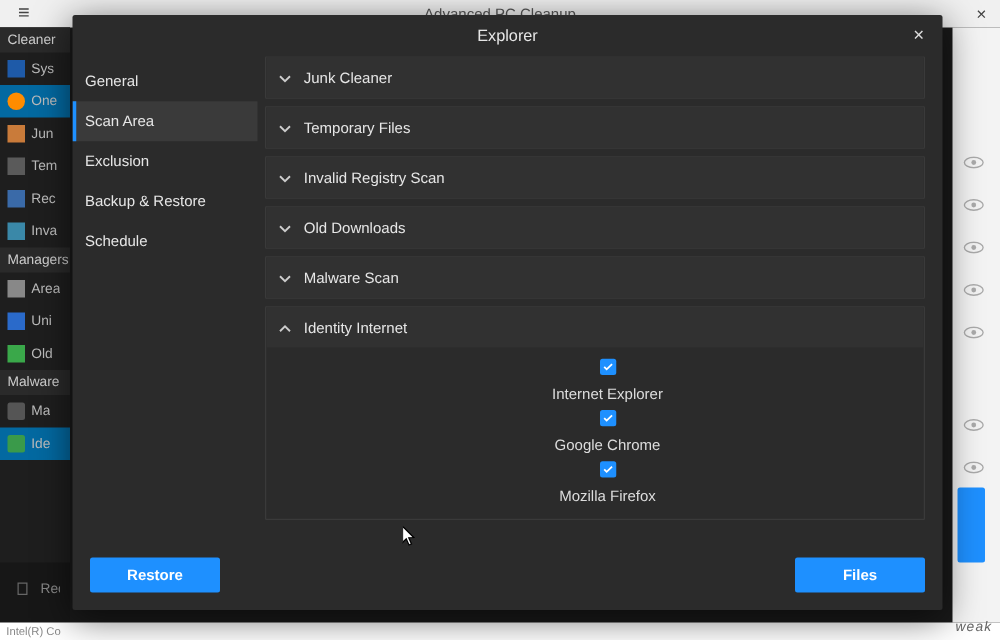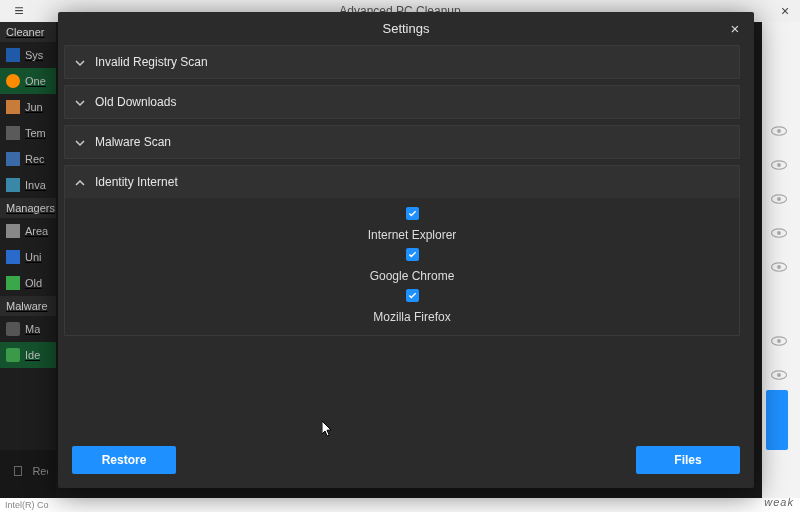--- a/index.html
+++ b/index.html
@@ -1,28 +1,28 @@
 <!DOCTYPE html>
 <html><head>
 <meta charset="utf-8">
 <style>
   * { box-sizing: border-box; margin: 0; padding: 0; font-family: "Segoe UI", Arial, sans-serif; }
   html, body { width: 800px; height: 512px; overflow: hidden; background: #e8e8e8; }
   .bg-app { position: absolute; inset: 0; background: #1a1a1a; }
   .bg-title { position:absolute; top:0; left:0; right:0; height:22px; background:#f0f0f0; color:#555; font-size:12px; text-align:center; line-height:22px; }
   .bg-close { position:absolute; top:0; right:0; width:30px; height:22px; text-align:center; line-height:22px; font-size:14px; color:#444; }
   .bg-menu { position:absolute; top:0; left:0; width:38px; height:22px; text-align:center; line-height:22px; font-size:16px; color:#444;}
-  .bg-left { position:absolute; top:22px; left:0; width:56px; bottom:14px; background:#1e1e1e;text-decoration:underline; }
+  .bg-left { position:absolute; top:22px; left:0; width:56px; bottom:14px; background:#1e1e1e; }
   .bg-left .hdr { color:#ccc; font-size:11px; padding:4px 4px 4px 6px; background:#2a2a2a;}
   .bg-left .row { display:flex; align-items:center; gap:5px; height:26px; padding-left:6px; }
   .bg-left .row .ic { width:14px; height:14px; display:inline-block;}
   .bg-left .row span.lbl { color:#bbb; font-size:11px; white-space:nowrap; overflow:hidden;}
   .bg-left .row.rec { color:#888;}
   .bg-left .row.rec span.lbl{color:#888;}
-  .bg-left .act { background:#14532d;}
+  .bg-left .act { background:#0369a1;}
   .bg-right { position:absolute; top:22px; right:0; width:38px; bottom:14px; background:#f3f3f3;}
   .bg-right .eye { position:absolute; right:12px; width:18px; height:10px; }
   .bg-right .eye svg{width:18px;height:10px;}
   .bg-bot { position:absolute; bottom:0; left:0; right:0; height:14px; background:#ffffff; font-size:9px; color:#888; padding-left:5px; line-height:14px;}
   .bg-wm { position:absolute; bottom:4px; right:6px; font-size:11px; font-style:italic; color:#666; letter-spacing:1px;}
   .bg-btn { position:absolute; right:12px; bottom:48px; width:22px; height:60px; background:#1e90ff; border-radius:2px; }
 
   .modal { position:absolute; top:12px; left:58px; right:46px; bottom:24px; background:#2b2b2b; border-radius:2px; box-shadow:0 6px 30px rgba(0,0,0,.6); display:flex; flex-direction:column;}
   .m-title { position:relative; text-align:center; color:#e6e6e6; font-size:13px; padding:9px 0;}
   .m-close { position:absolute; right:10px; top:8px; width:18px; height:18px; font-size:15px; color:#ddd; cursor:pointer;}
@@ -144,27 +144,50 @@
         </svg></div>
     <div class="bg-btn"></div>
   </div>
 
   <div class="bg-bot"><span>Intel(R) Co</span></div>
   <div class="bg-wm">weak</div>
 </div>
 
 <div class="modal">
   <div class="m-title">
-    <span>Settings</span>
+    <span>Explorer</span>
     <span class="m-close">×</span>
   </div>
   <div class="m-body">
+    <div class="m-side">
+      <div class="item">General</div>
+      <div class="item sel">Scan Area</div>
+      <div class="item">Exclusion</div>
+      <div class="item">Backup &amp; Restore</div>
+      <div class="item">Schedule</div>
+    </div>
     <div class="m-main">
 
-
+      <div class="sect">
+        <div class="sect-h">
+          <span class="chev"><svg viewBox="0 0 10 10">
+                <path d="M1 3l4 4 4-4" stroke="#ccc" stroke-width="1.5" fill="none"></path>
+              </svg></span>
+          <span>Junk Cleaner</span>
+        </div>
+      </div>
+
+      <div class="sect">
+        <div class="sect-h">
+          <span class="chev"><svg viewBox="0 0 10 10">
+                <path d="M1 3l4 4 4-4" stroke="#ccc" stroke-width="1.5" fill="none"></path>
+              </svg></span>
+          <span>Temporary Files</span>
+        </div>
+      </div>
 
       <div class="sect">
         <div class="sect-h">
           <span class="chev"><svg viewBox="0 0 10 10">
                 <path d="M1 3l4 4 4-4" stroke="#ccc" stroke-width="1.5" fill="none"></path>
               </svg></span>
           <span>Invalid Registry Scan</span>
         </div>
       </div>
 

